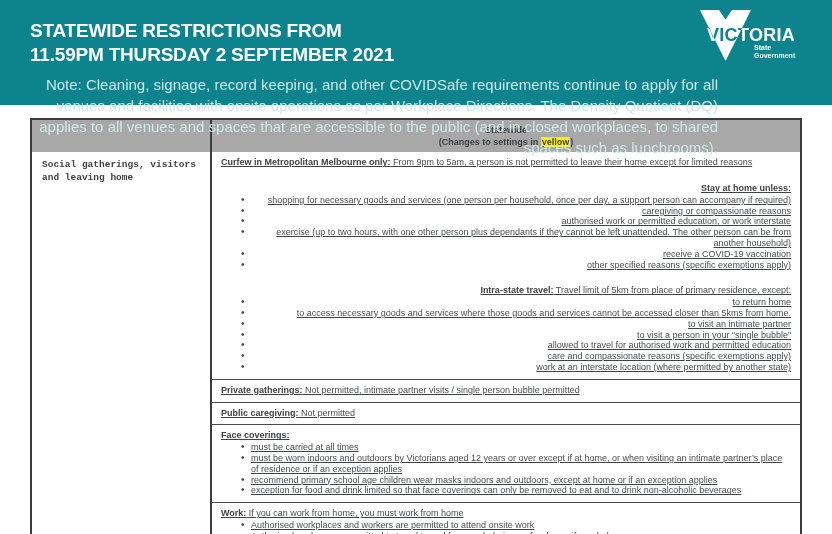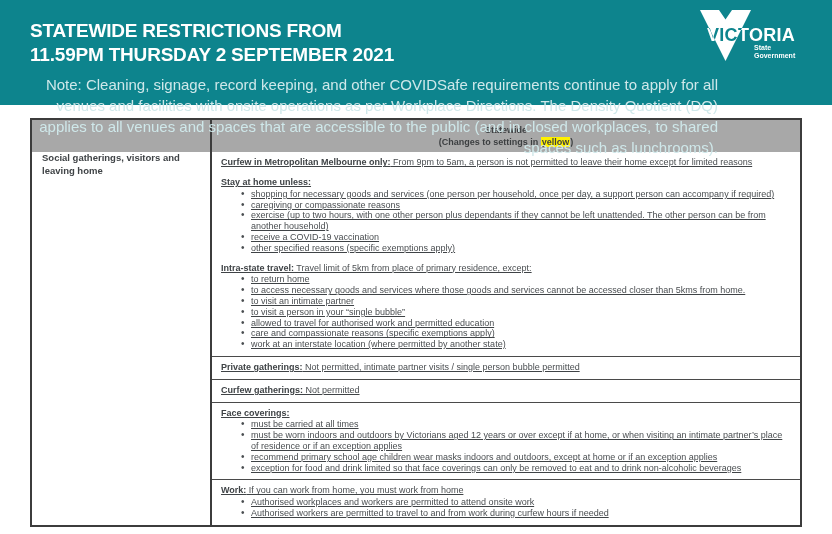--- a/index.html
+++ b/index.html
@@ -66,28 +66,29 @@
   }
   .hl {
     background: #fff100;
     padding: 0 1px;
     margin-top: 46px;
   }
   .row-label {
     font-size: 9.5px;
     font-weight: bold;
     color: #3f4346;
-    padding: 0 10px;
+    padding: 7px 10px;
     line-height: 1.3;
+    font-family: Liberation Mono, monospace;
   }
 
   
   .section { padding: 5px 9px 6px 9px; text-decoration: underline; }
   .section + .section { border-top: 1.5px solid #4a4a4a; }
-  .block + .block { margin-top: 9px; }
+  .block + .block { margin-top: 15px; text-align: right; }
   .block-head {
     font-size: 9px;
     line-height: 1.2;
     color: #4a4e51;
   }
   .block-head strong { color: #3f4346; }
   .block ul {
     list-style: none;
     margin: 1px 0 0 0;
     padding-left: 30px;
@@ -150,20 +151,21 @@
     <div class="t-col-right">
         <div class="section">
           <div class="block">
             <p class="block-head"><strong>Curfew in Metropolitan Melbourne only:</strong> From 9pm to 5am, a person is not permitted to leave their home except for limited reasons</p>
           </div>
           <div class="block">
             <p class="block-head"><strong>Stay at home unless:</strong></p>
             <ul>
               <li>shopping for necessary goods and services (one person per household, once per day, a support person can accompany if required)</li>
               <li>caregiving or compassionate reasons</li>
+              <li>authorised work or permitted education, or work interstate</li>
               <li>exercise (up to two hours, with one other person plus dependants if they cannot be left unattended. The other person can be from another household)</li>
               <li>receive a COVID-19 vaccination</li>
               <li>other specified reasons (specific exemptions apply)</li>
             </ul>
           </div>
           <div class="block">
             <p class="block-head"><strong>Intra-state travel:</strong> Travel limit of 5km from place of primary residence, except:</p>
             <ul>
               <li>to return home</li>
               <li>to access necessary goods and services where those goods and services cannot be accessed closer than 5kms from home.</li>
@@ -175,21 +177,21 @@
             </ul>
           </div>
         </div>
         <div class="section">
           <div class="block">
             <p class="block-head"><strong>Private gatherings:</strong> Not permitted, intimate partner visits / single person bubble permitted</p>
           </div>
         </div>
         <div class="section">
           <div class="block">
-            <p class="block-head"><strong>Curfew gatherings:</strong> Not permitted</p>
+            <p class="block-head"><strong>Public caregiving:</strong> Not permitted</p>
           </div>
         </div>
         <div class="section">
           <div class="block">
             <p class="block-head"><strong>Face coverings:</strong></p>
             <ul>
               <li>must be carried at all times</li>
               <li>must be worn indoors and outdoors by Victorians aged 12 years or over except if at home, or when visiting an intimate partner’s place of residence or if an exception applies</li>
               <li>recommend primary school age children wear masks indoors and outdoors, except at home or if an exception applies</li>
               <li>exception for food and drink limited so that face coverings can only be removed to eat and to drink non-alcoholic beverages</li>

